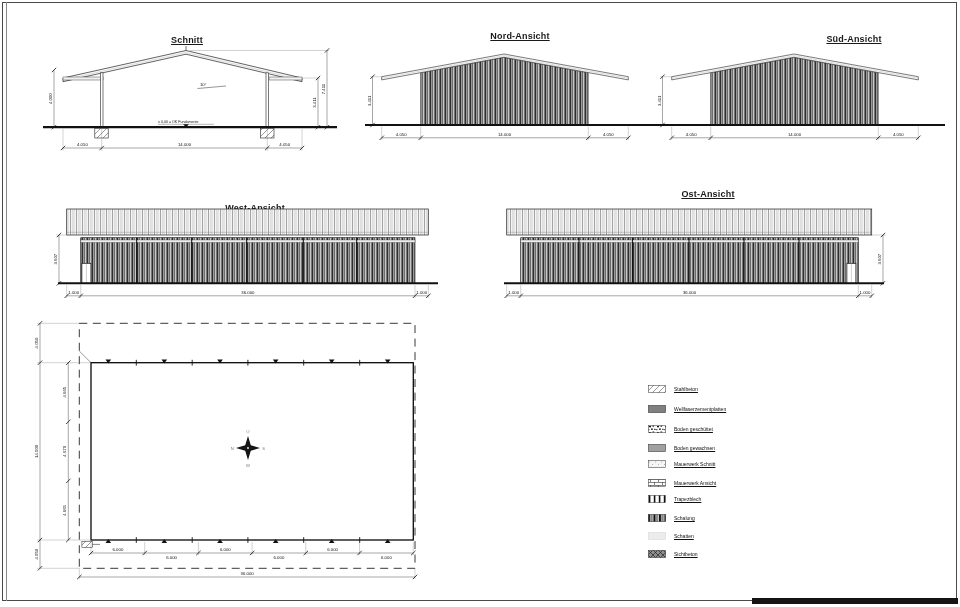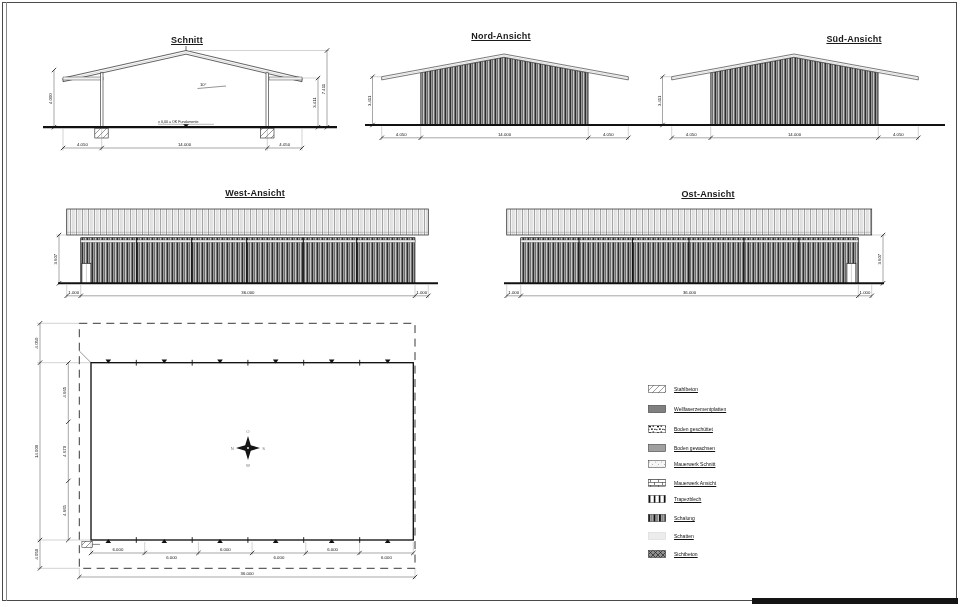--- a/index.html
+++ b/index.html
@@ -81,23 +81,23 @@
           <path d="M-1,-1 L6,6" stroke="#222" stroke-width=".7"></path>
       </pattern>
     </defs>
   </svg>
 
   <div class="frame"></div>
   <div class="frame-inner-left"></div>
   <div class="bottom-bar"></div>
 
   <div class="vtitle" style="left:187px;top:35px">Schnitt</div>
-  <div class="vtitle" style="left:501px;top:31px">Nord-Ansicht</div>
+  <div class="vtitle" style="left:520px;top:31px">Nord-Ansicht</div>
   <div class="vtitle" style="left:854px;top:34px">Süd-Ansicht</div>
-  <div class="vtitle" style="left:255px;top:188px">West-Ansicht</div>
+  <div class="vtitle" style="left:255px;top:203px">West-Ansicht</div>
   <div class="vtitle" style="left:708px;top:189px">Ost-Ansicht</div>
   <div class="vtitle vtitle-left" style="left:100px;top:382px;font-size:8.5px">Grundriss</div>
 
   <svg class="view" style="left:40px;top:45px" width="300" height="115" viewBox="0 0 300 115">
     <g>
       <line x1="146" y1="1" x2="146" y2="6" stroke="#111" stroke-width=".6"></line>
       <polygon points="23,33 146,5.5 262,33 262,36.7 146,9.2 23,36.7" fill="#fafafa" stroke="#222" stroke-width=".7"></polygon>
       <polyline points="23,35 146,7.5 262,35" fill="none" stroke="#999" stroke-width=".3"></polyline>
       <rect x="23" y="32" width="40" height="3" fill="#f0f0f0" stroke="#222" stroke-width=".4"></rect>
       <rect x="229" y="32" width="33" height="3" fill="#f0f0f0" stroke="#222" stroke-width=".4"></rect>

